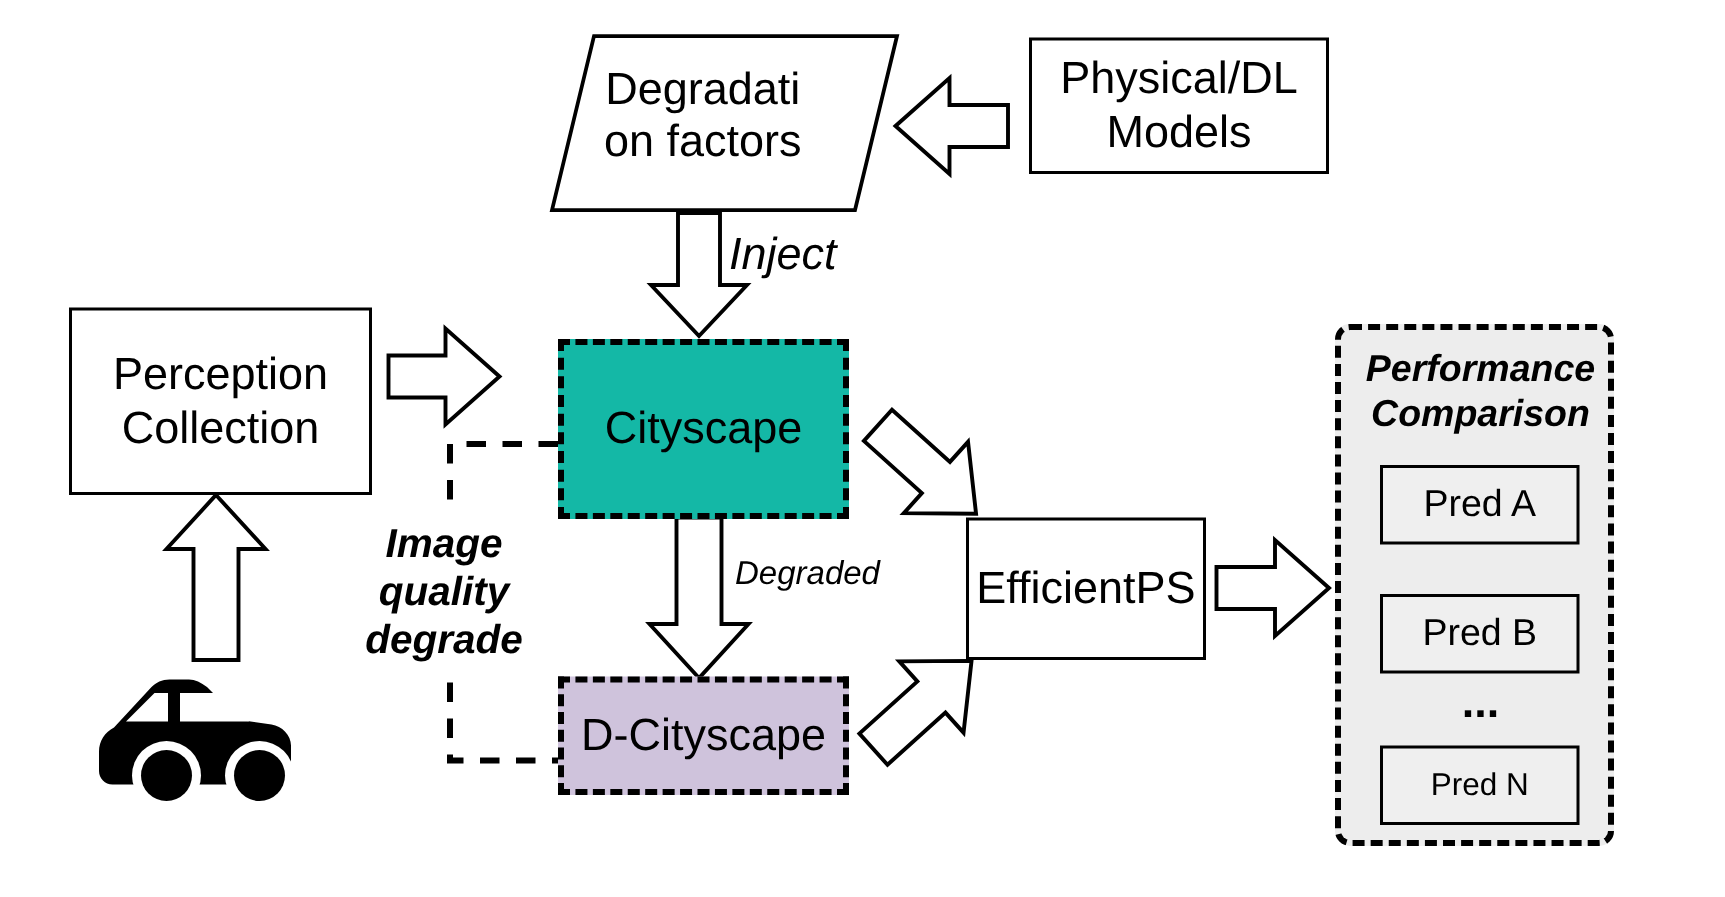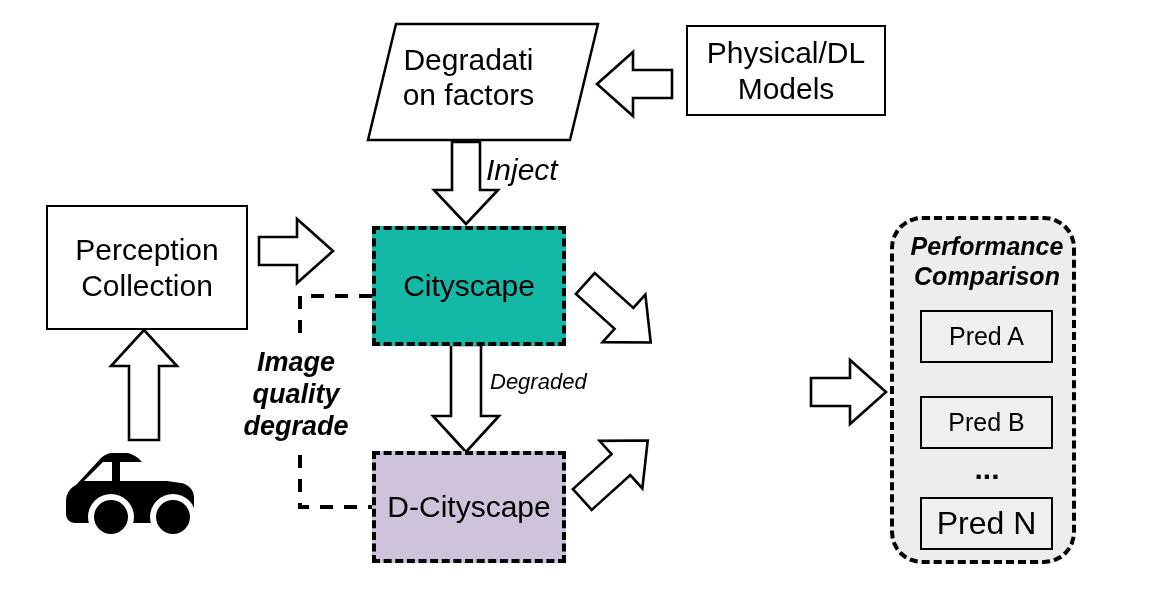--- a/index.html
+++ b/index.html
@@ -79,21 +79,21 @@
     background: #EFEFEF;
     box-sizing: border-box;
     display: flex;
     align-items: center;
     justify-content: center;
   }
   .panel {
     position: absolute;
     box-sizing: border-box;
     border: 4px dashed #000000;
-    border-radius: 32px;
+    border-radius: 10px;
     background: #EDEDED;
   }
 </style>
 </head>
 <body>
 
 <div id="canvas">
 
   <svg class="overlay" viewBox="0 0 1150 598">
 
@@ -173,24 +173,27 @@
 
   <div class="node solid-box" style="left:46px; top:205px; width:202px; height:125px; font-size:30px;">
     <span style="white-space:pre-line;">Perception
 Collection</span>
   </div>
 
   <div class="node dashed-box" style="left:372px; top:226px; width:194px; height:120px; background:#14b8a6; font-size:30px;">
     <span>Cityscape</span>
   </div>
 
-  <div class="node dashed-box" style="left:372px; top:451px; width:194px; height:112px; background:#CFC3DC; font-size:30px;">
+  <div class="node dashed-box" style="left:372px; top:451px; width:194px; height:79px; background:#CFC3DC; font-size:30px;">
     <span>D-Cityscape</span>
   </div>
 
+  <div class="node solid-box" style="left:644px; top:345px; width:160px; height:95px; font-size:30px;">
+    <span>EfficientPS</span>
+  </div>
 
   <div class="label-text italic" style="left:486px; top:152px; font-size:30px;">Inject</div>
 
   <div class="label-text italic" style="left:490px; top:369px; font-size:22px;">Degraded</div>
 
   <div class="label-text bold-italic" style="left:236px; top:347px; width:120px; text-align:center; font-size:27px;">Image
 quality
 degrade</div>
 
   <div class="panel" style="left:890px; top:216px; width:186px; height:348px;">
@@ -201,19 +204,19 @@
     <div class="pred-box" style="position:absolute; left:26px; top:90px; width:133px; height:53px; font-size:25px;">
       <span>Pred A</span>
     </div>
 
     <div class="pred-box" style="position:absolute; left:26px; top:176px; width:133px; height:53px; font-size:25px;">
       <span>Pred B</span>
     </div>
 
     <div class="label-text" style="left:0; top:234px; width:186px; text-align:center; font-size:30px; font-weight:bold; line-height:1;">...</div>
 
-    <div class="pred-box" style="position:absolute; left:26px; top:277px; width:133px; height:53px; font-size:32px;">
+    <div class="pred-box" style="position:absolute; left:26px; top:277px; width:133px; height:53px; font-size:21px;">
       <span>Pred N</span>
     </div>
 
   </div>
 
 </div>
 
 </body></html>

